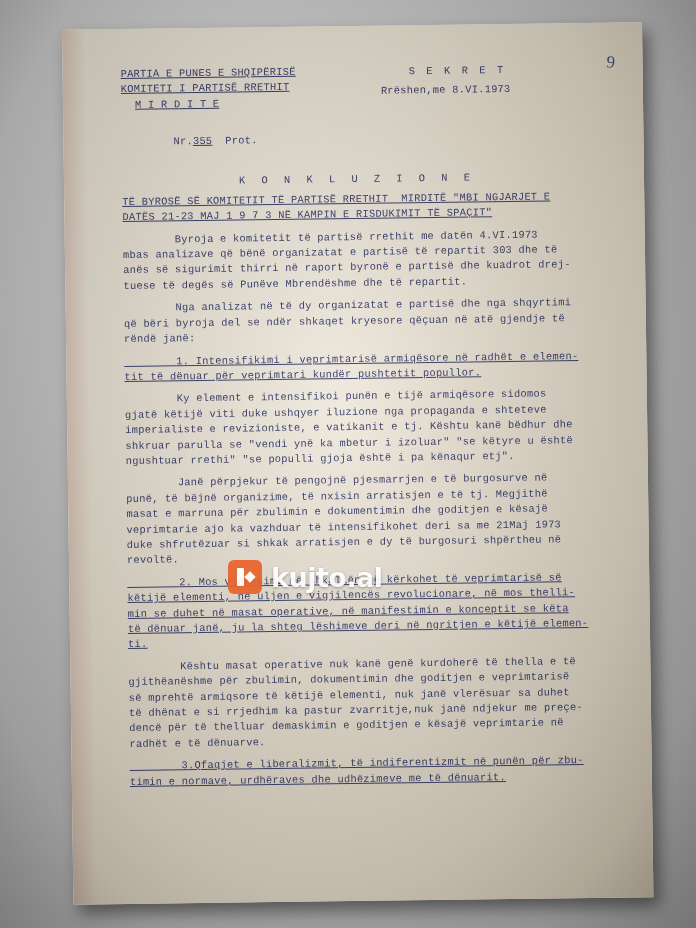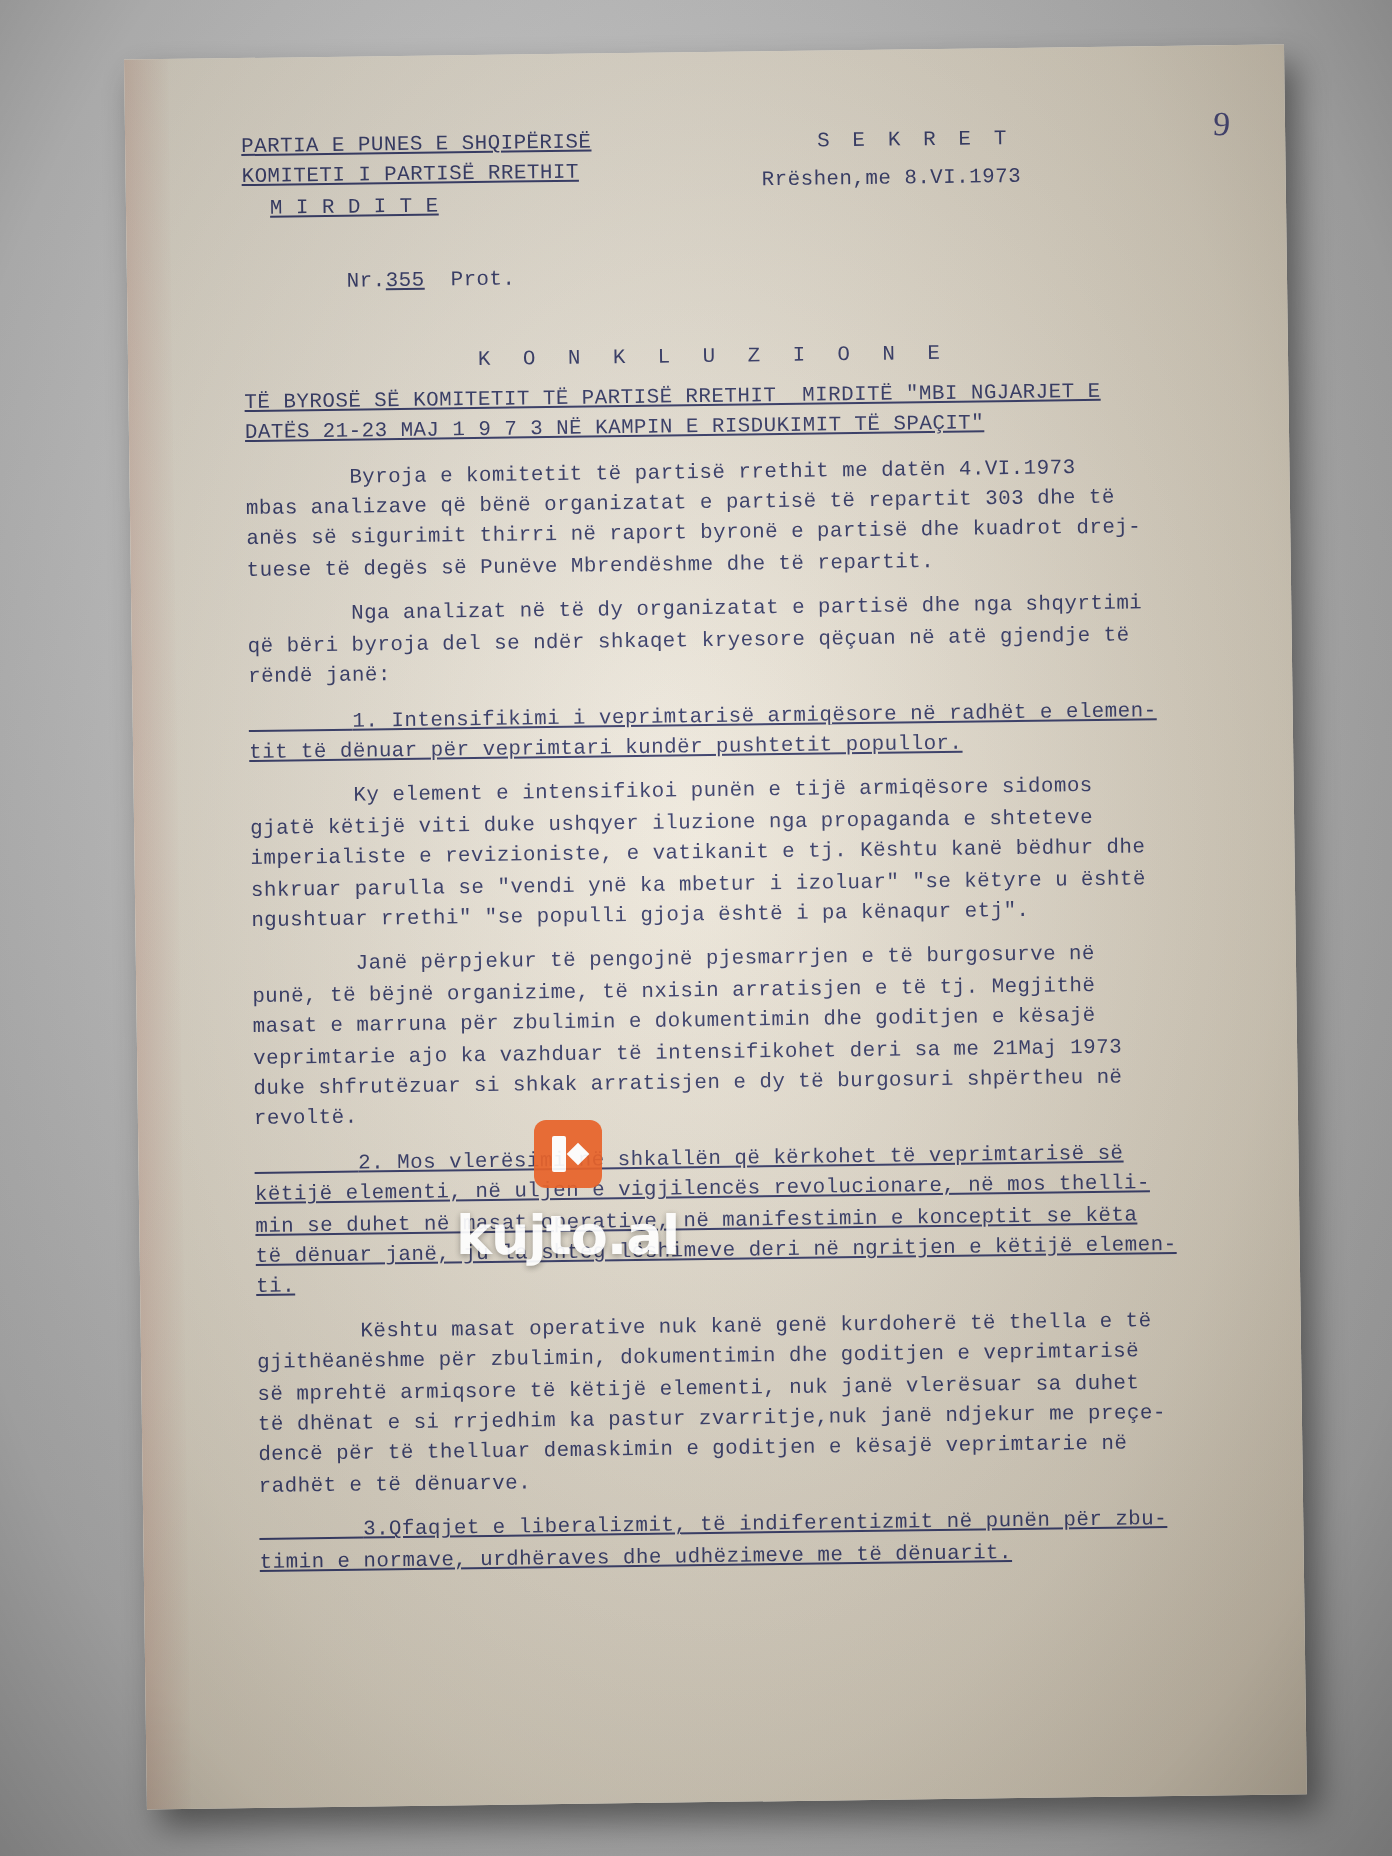--- a/index.html
+++ b/index.html
@@ -126,21 +126,20 @@
   
   #watermark {
     position: absolute;
     left: 228px;
     top: 560px;
     z-index: 6;
     display: flex;
     align-items: center;
     gap: 9px;
     opacity: 0.92;
-    flex-direction: column;
   }
   #wm-box {
     width: 34px; height: 34px;
     background: #e8632a;
     border-radius: 6px;
     position: relative;
   }
   #wm-box:before {
     content: "";
     position: absolute;

